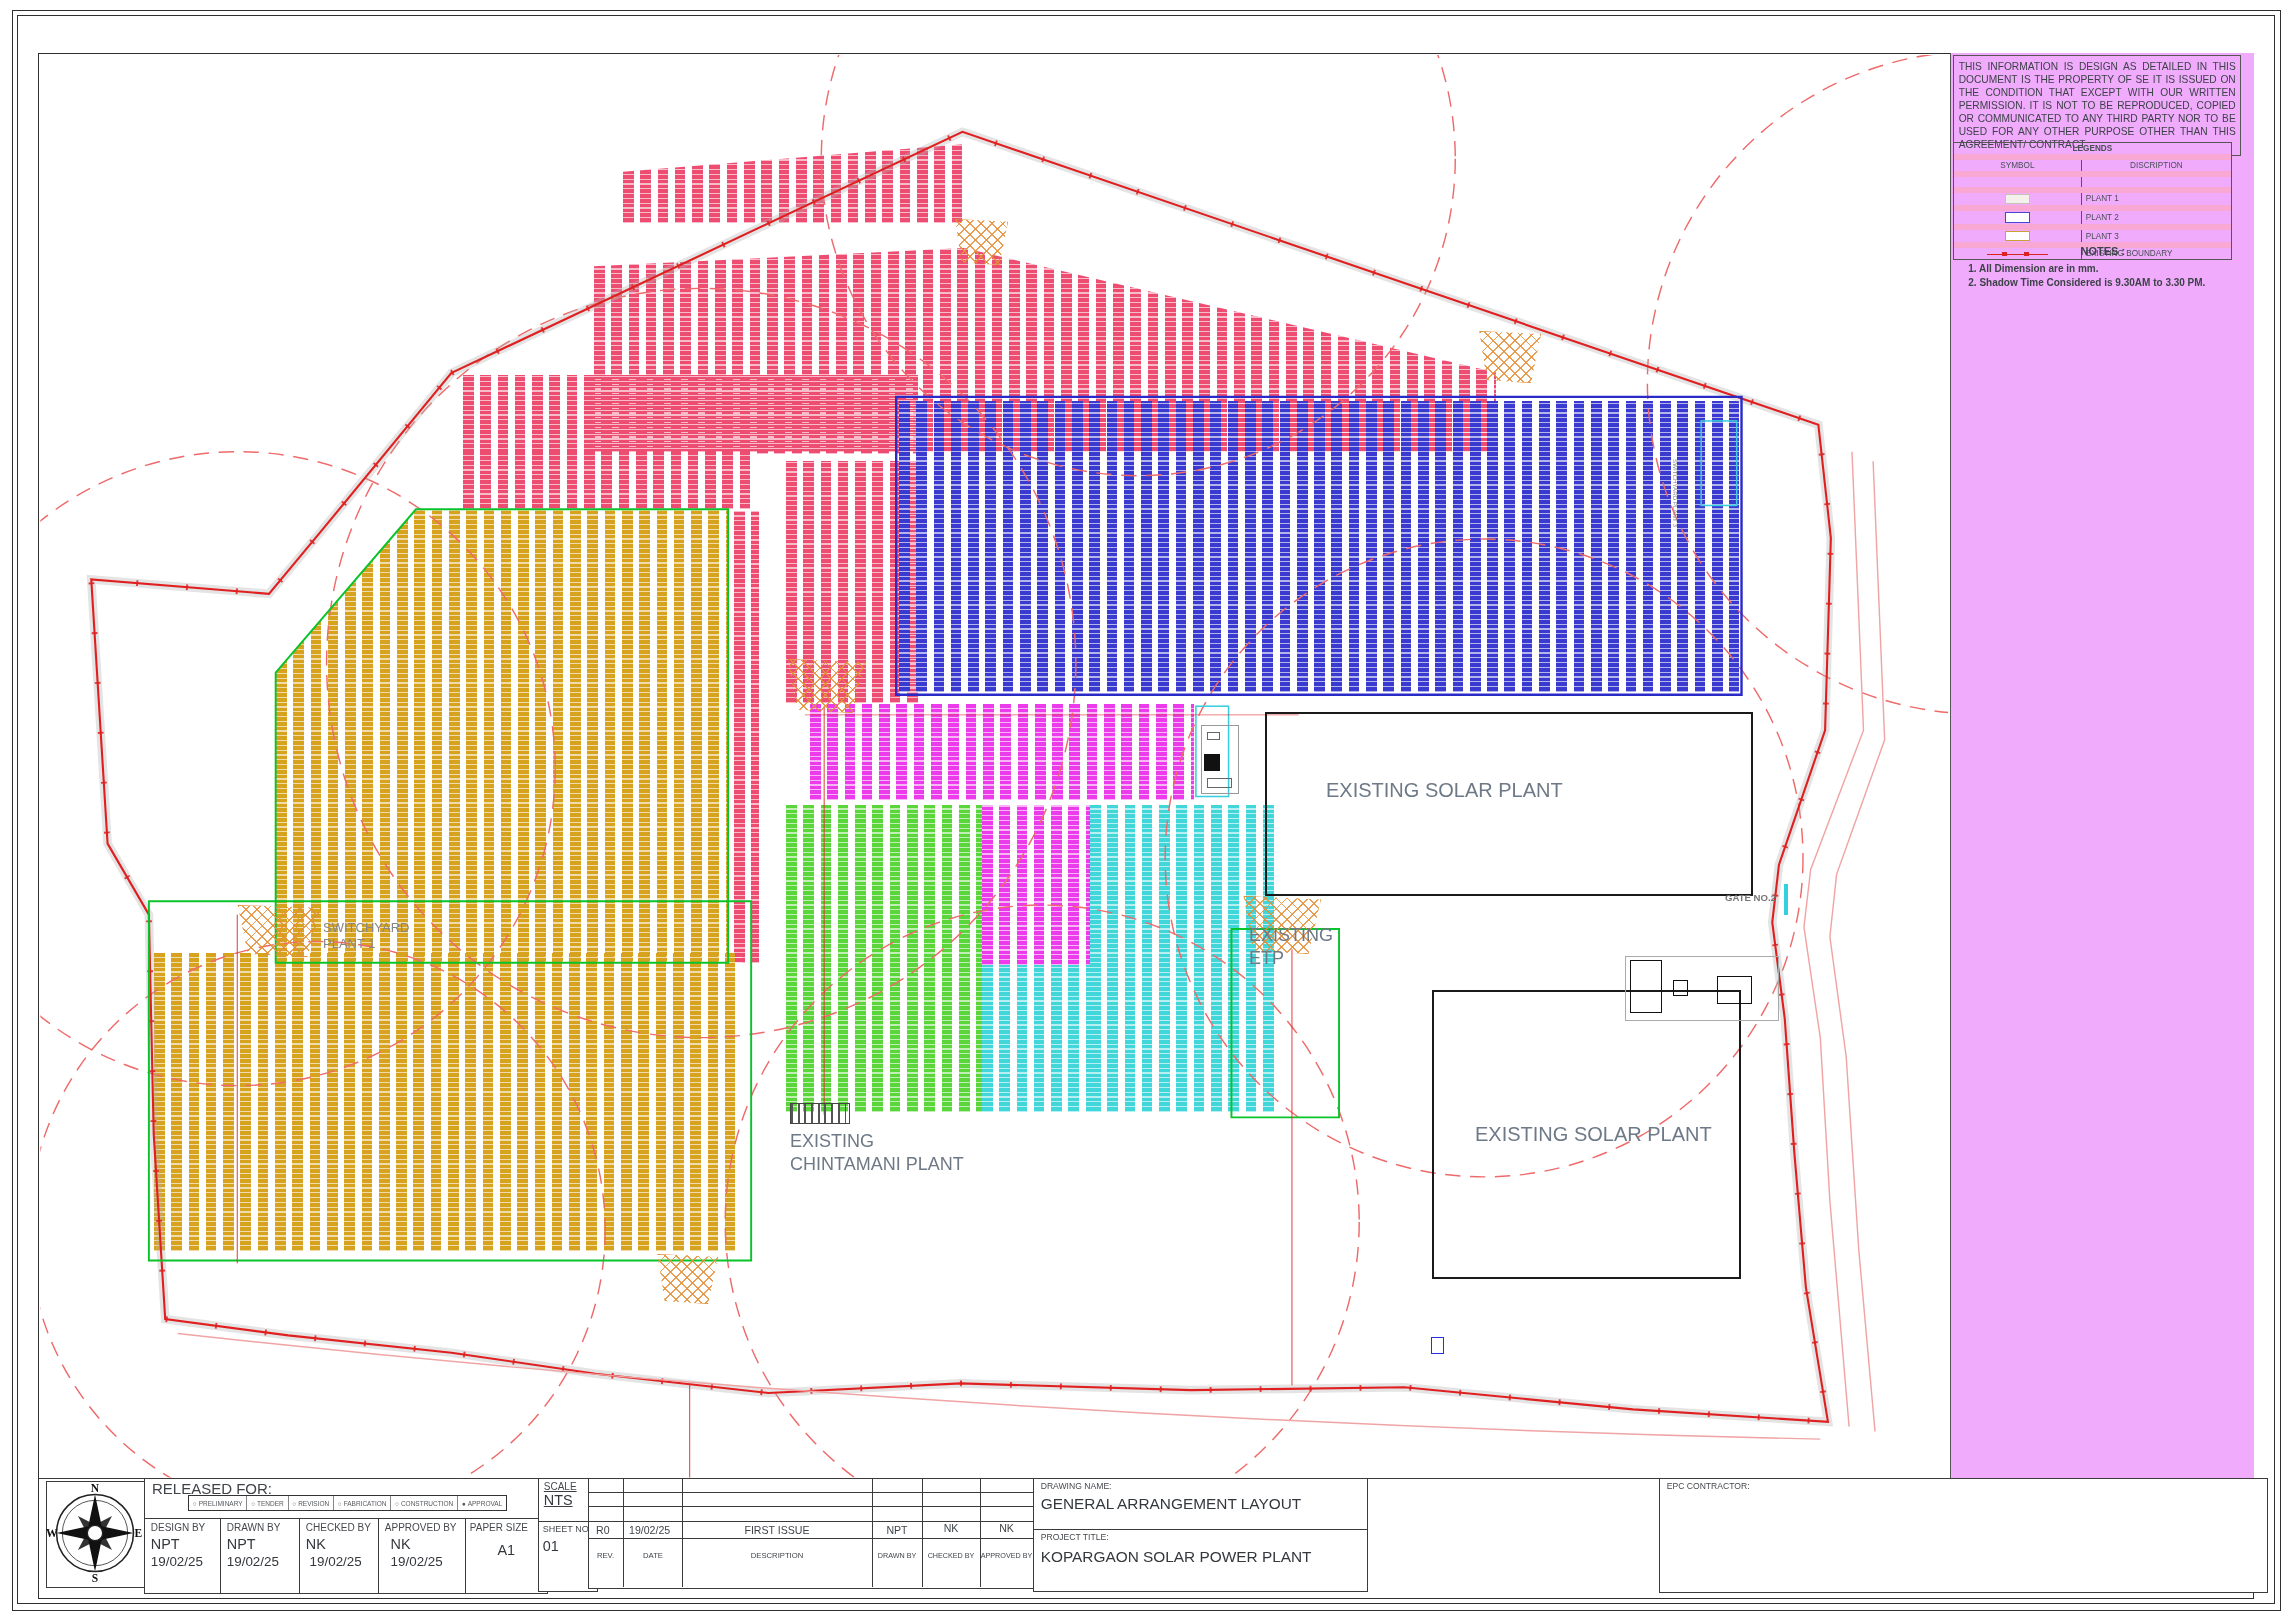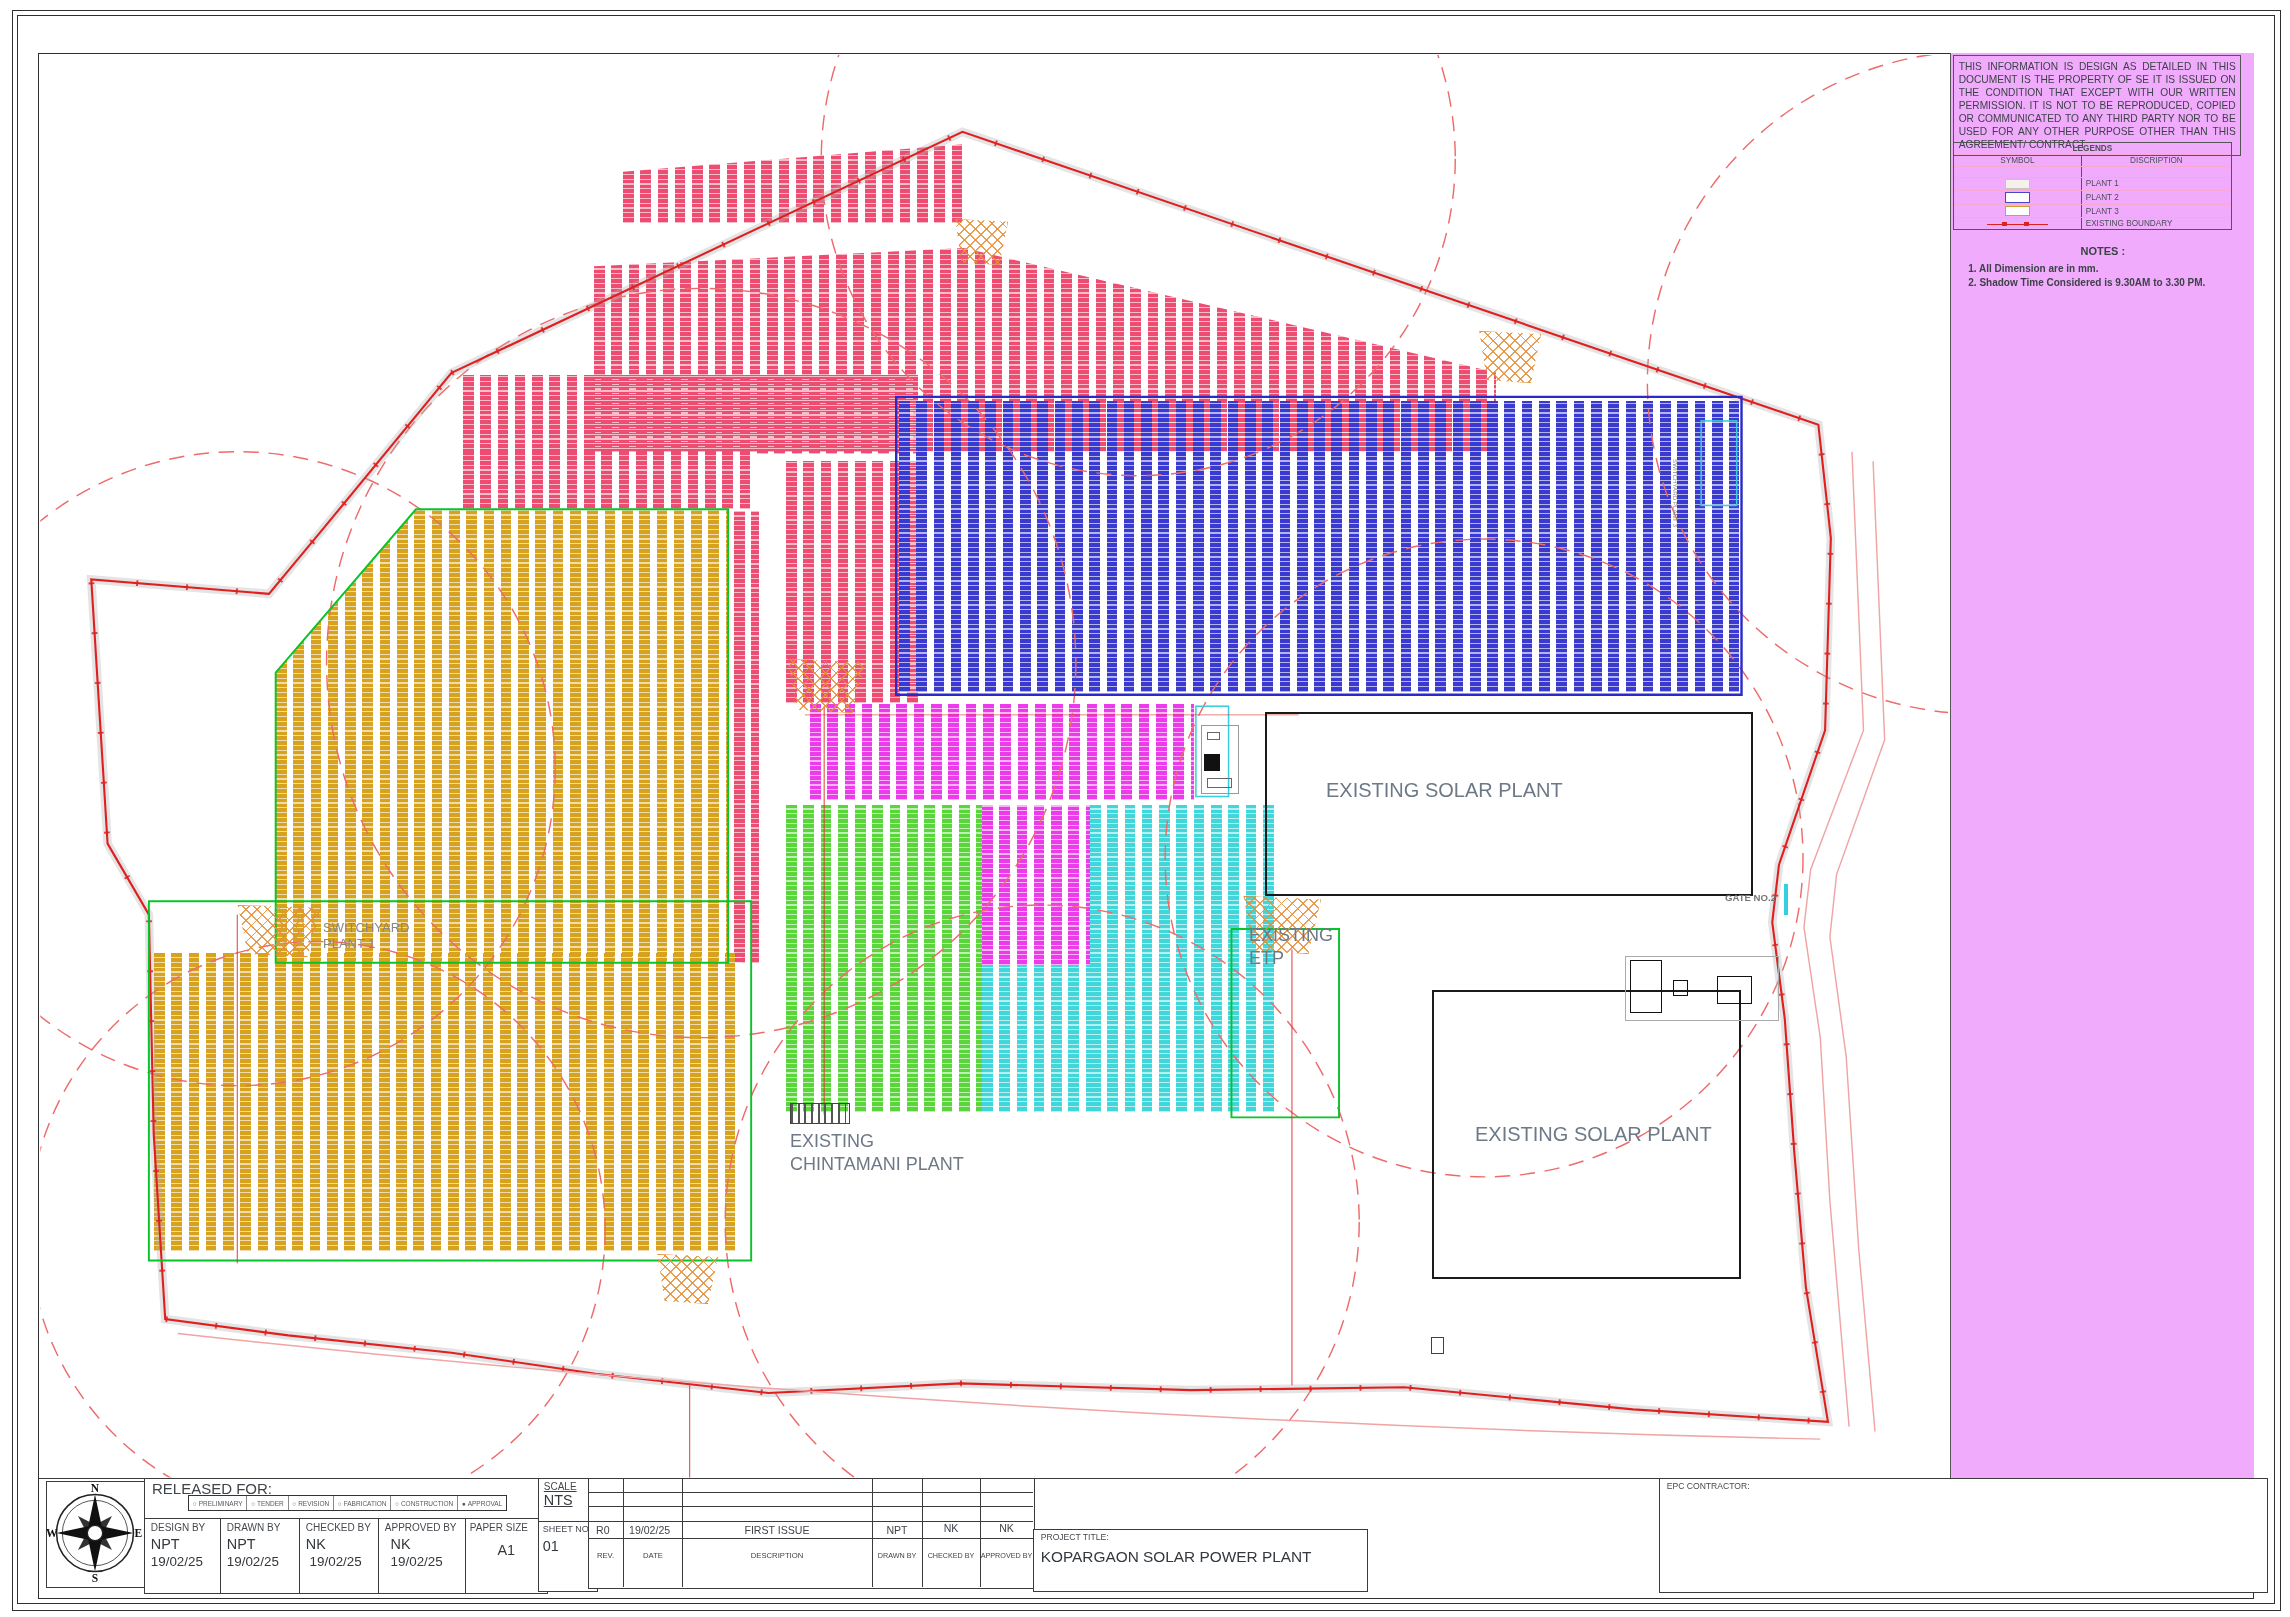--- a/index.html
+++ b/index.html
@@ -21,21 +21,21 @@
   .hatch{position:absolute;border:1.3px solid #e08a32;
     background-image:repeating-linear-gradient(45deg,rgba(228,142,54,.85) 0 1.3px,rgba(0,0,0,0) 1.3px 7.7px),
                      repeating-linear-gradient(-45deg,rgba(228,142,54,.85) 0 1.3px,rgba(0,0,0,0) 1.3px 7.7px);
     clip-path:polygon(2% 0,100% 6%,84% 100%,14% 94%);}
   .dlabel{position:absolute;color:#6e7987;line-height:1.25;}
   
   #rightpanel{position:absolute;left:1950px;top:53px;width:303px;height:1425px;background:#f0abfc;border-left:1px solid #555;z-index:10;}
   .disc{position:absolute;left:1.9px;top:1.9px;width:277px;border:1px solid #555;padding:3.8px 4.8px;
         font-size:10.2px;line-height:1.28;text-align:justify;color:#3d4247;}
   .legtbl{position:absolute;left:1.9px;top:89px;width:277px;border:1px solid #555;font-size:8.2px;color:#4a4f55;}
-  .legtbl .row{display:flex;border-top:1px solid #f9a8d4;}
+  .legtbl .row{display:flex;border-top:6px solid #f9a8d4;}
   .legtbl .c1{width:127px;border-right:1px solid #555;display:flex;align-items:center;justify-content:center;padding:1px 0;}
   .legtbl .c2{flex:1;padding:1px 3.8px;display:flex;align-items:center;}
   .sw{width:23px;height:8.6px;border:1.2px solid #999;background:#fff;}
   .notes{position:absolute;left:17.3px;top:192px;width:269px;color:#3d4247;}
   .notes .nt{font-weight:bold;font-size:11px;margin-bottom:5.8px;text-align:center;}
   .notes .ni{font-weight:bold;font-size:10px;margin-bottom:2.9px;}
   
   .cell{position:absolute;border:1.2px solid #3b3b3b;background:#fff;z-index:11;}
   .lblS{font-size:10px;color:#45494e;}
   .valL{font-size:14.4px;color:#34383d;}
@@ -300,20 +300,24 @@
 <div class="tbx" style="left:872px;top:1524px;width:50px;text-align:center;font-size:10.6px;">NPT</div>
 <div class="tbx" style="left:922px;top:1522px;width:58px;text-align:center;font-size:10.6px;">NK</div>
 <div class="tbx" style="left:980px;top:1522px;width:53px;text-align:center;font-size:10.6px;">NK</div>
 <div class="tbx lblS" style="left:588px;top:1551px;width:35px;text-align:center;font-size:7.7px;">REV.</div>
 <div class="tbx lblS" style="left:623px;top:1551px;width:60px;text-align:center;font-size:7.7px;">DATE</div>
 <div class="tbx lblS" style="left:682px;top:1551px;width:190px;text-align:center;font-size:7.7px;">DESCRIPTION</div>
 <div class="tbx lblS" style="left:872px;top:1551px;width:50px;text-align:center;font-size:7.2px;">DRAWN BY</div>
 <div class="tbx lblS" style="left:922px;top:1551px;width:58px;text-align:center;font-size:7.2px;">CHECKED BY</div>
 <div class="tbx lblS" style="left:980px;top:1551px;width:53px;text-align:center;font-size:7.2px;">APPROVED BY</div>
 
+<div class="cell" style="left:1033px;top:1478px;width:320px;height:53px;padding:1.9px 6.7px;">
+  <div class="lblS" style="font-size:8.6px;">DRAWING NAME:</div>
+  <div style="font-size:15.4px;margin-top:3.8px;color:#34383d;">GENERAL ARRANGEMENT LAYOUT</div>
+</div>
 <div class="cell" style="left:1033px;top:1529px;width:320px;height:57px;padding:1.9px 6.7px;">
   <div class="lblS" style="font-size:8.6px;">PROJECT TITLE:</div>
   <div style="font-size:15.4px;margin-top:5.8px;color:#34383d;">KOPARGAON SOLAR POWER PLANT</div>
 </div>
 
 <div class="cell" style="left:1659px;top:1478px;width:594px;height:109px;padding:1.9px 6.7px;">
   <div class="lblS" style="font-size:8.6px;">EPC CONTRACTOR:</div>
 </div>
 
 <div class="rvline" style="left:38px;top:1478px;width:2214px;height:1.2px;z-index:13;"></div>

